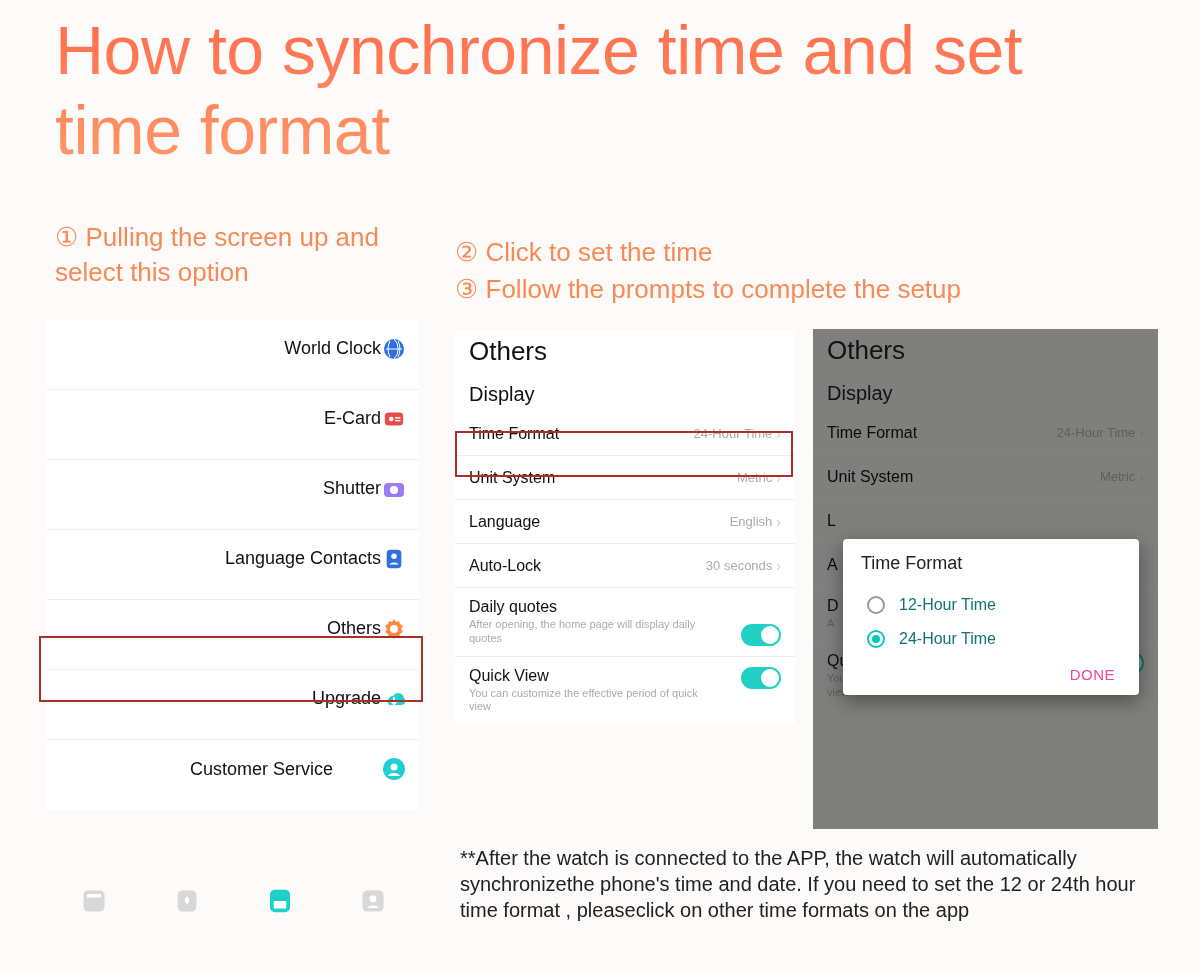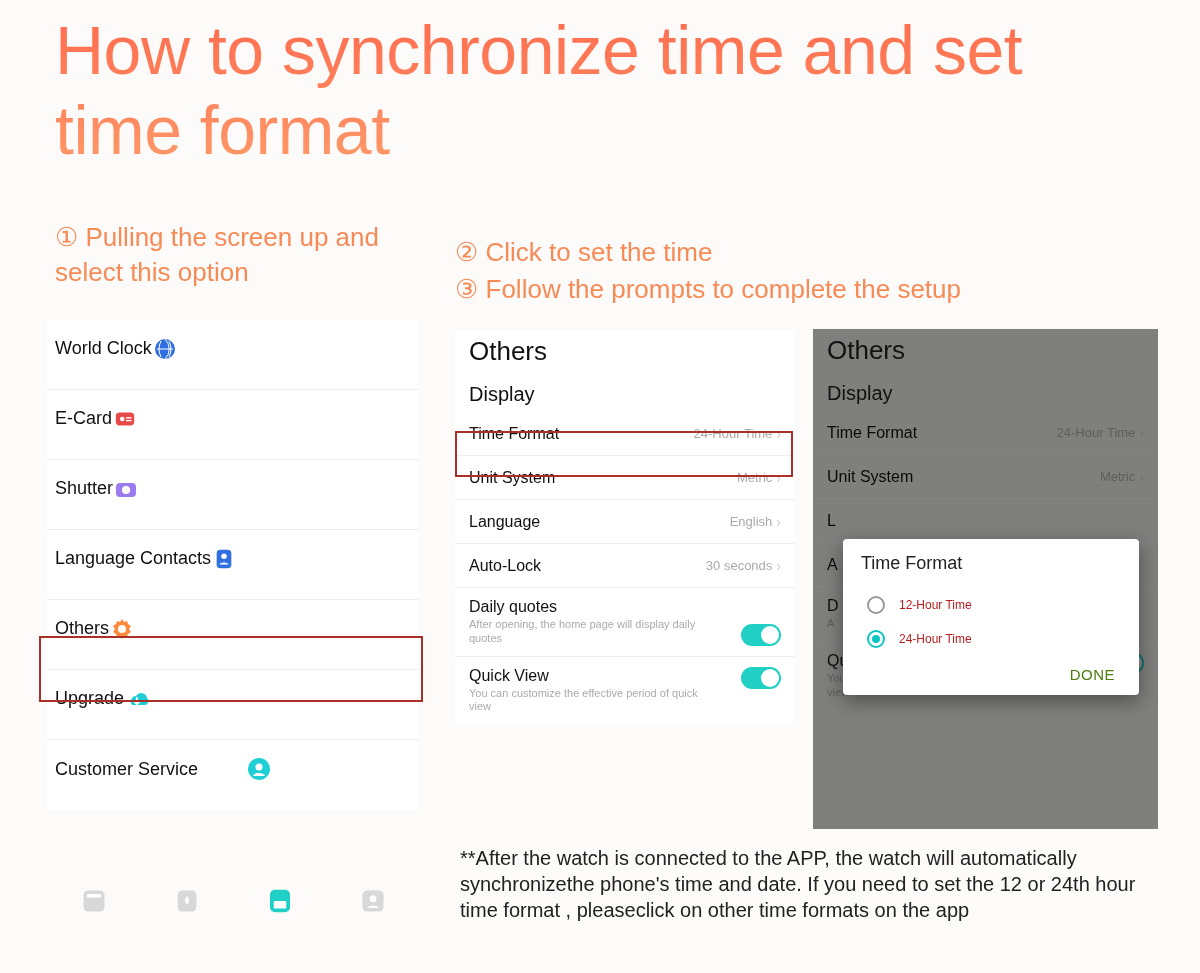--- a/index.html
+++ b/index.html
@@ -36,21 +36,21 @@
     position: absolute;
     left: 47px; top: 320px;
     width: 372px;
     background: #ffffff;
     font-size: 18px;
     color: #111;
   }
   .menu-row {
     display: flex;
     align-items: center;
-    justify-content: flex-start;
+    justify-content: flex-end;
     height: 70px;
     padding: 0 12px 12px 8px;
     border-bottom: 1px solid #eee;
   }
   .menu-row:last-child { border-bottom: none; gap: 48px; }
   .menu-icon { width: 26px; height: 26px; display: flex; align-items: center; justify-content: center; }
   .highlight-box {
     position: absolute;
     border: 2px solid #a83028;
     pointer-events: none;
@@ -122,28 +122,28 @@
   .dialog {
     position: absolute;
     left: 30px; top: 210px;
     width: 296px;
     background: #fff;
     border-radius: 4px;
     box-shadow: 0 6px 20px rgba(0,0,0,0.4);
     padding: 14px 18px 10px 18px;
   }
   .dlg-title { font-size: 18px; color:#222; margin-bottom: 14px; }
-  .dlg-opt { display:flex; align-items:center; gap:14px; padding:8px 6px; font-size:12px; color:#b91c1c; }
+  .dlg-opt { display:flex; align-items:center; gap:14px; padding:8px 6px; font-size:16px; color:#0f766e; }
   .radio-outer {
     width:18px; height:18px; border-radius:50%;
     border:2px solid #999; display:flex; align-items:center; justify-content:center;
   }
   .radio-outer.checked { border-color:#0bc7c0; }
   .radio-inner { width:8px; height:8px; border-radius:50%; background:#0bc7c0; }
-  .dlg-done { text-align:right; color:#4d7c0f; font-size:15px; font-weight:500; padding:10px 6px 2px 0; letter-spacing:0.5px; }
+  .dlg-done { text-align:right; color:#ec4899; font-size:15px; font-weight:500; padding:10px 6px 2px 0; letter-spacing:0.5px; }
 
   
   .footnote {
     position: absolute;
     left: 460px; top: 845px;
     width: 710px;
     font-size: 20px;
     color:#222;
     line-height: 1.3;
   }

